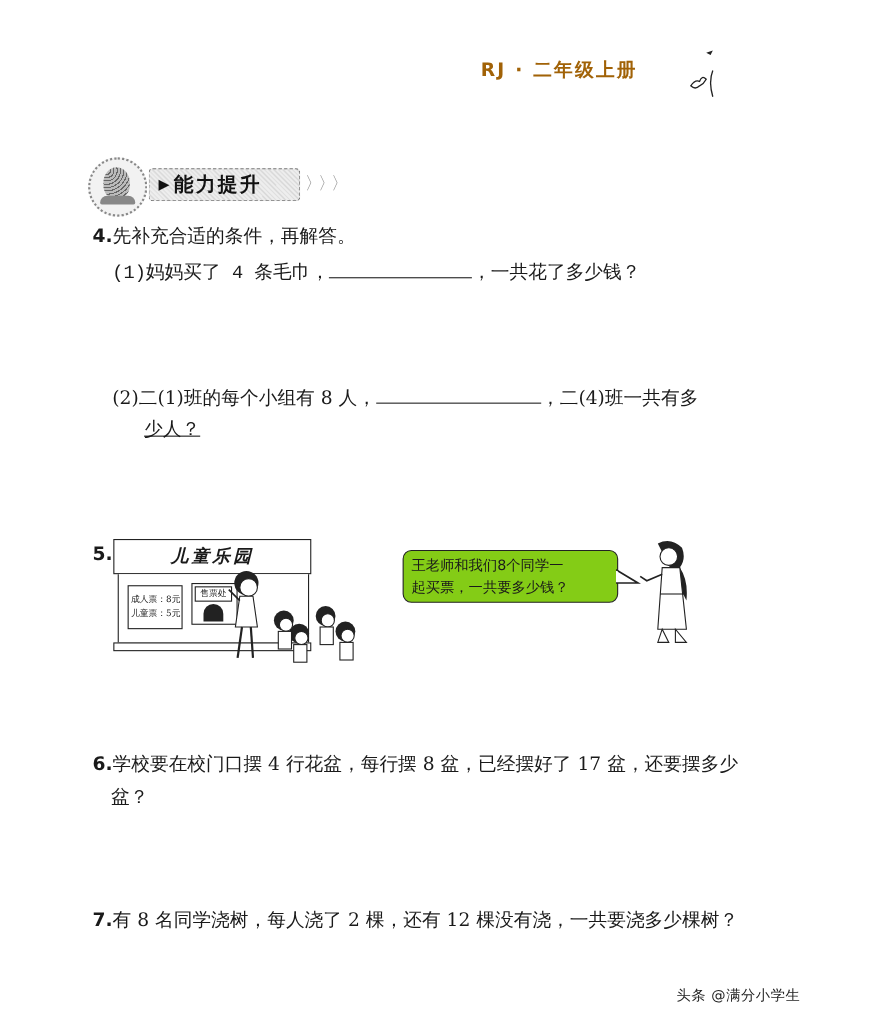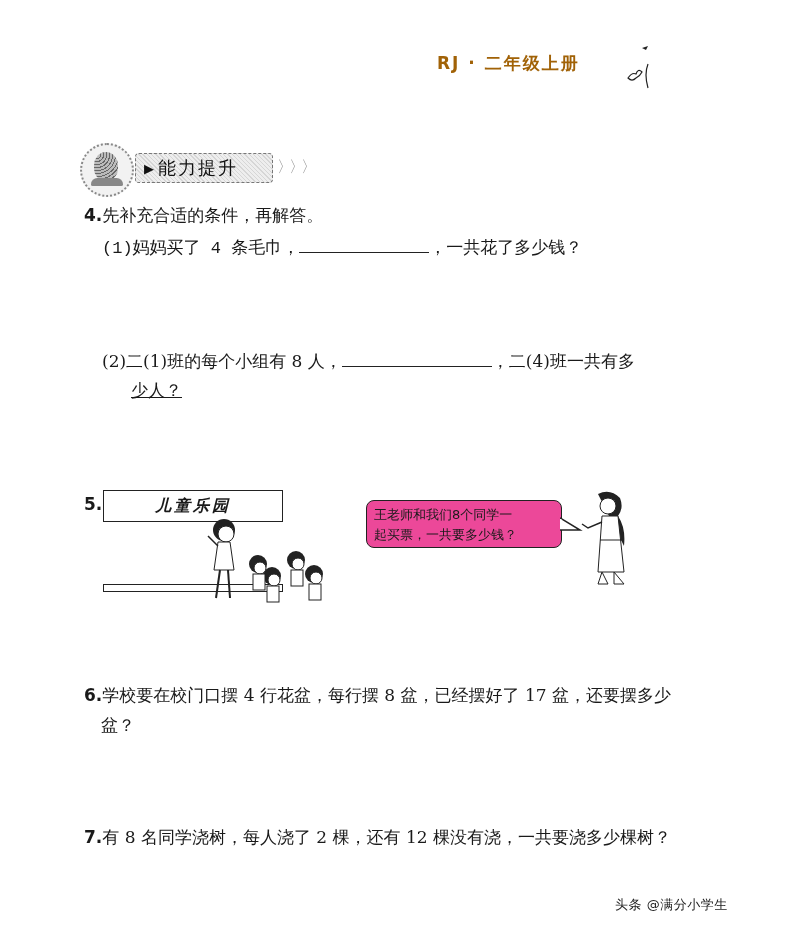--- a/index.html
+++ b/index.html
@@ -30,21 +30,21 @@
     }
     .badge-bar {
       position: absolute; left: 55px; top: 10px; width: 138px; height: 30px;
       border: 1.5px dashed #777; border-radius: 4px;
       background: repeating-linear-gradient(45deg, #d6d6d6 0 1px, #eeeeee 1px 3px);
       display: flex; align-items: center; padding-left: 8px; box-sizing: border-box;
     }
     .badge-triangle { font-size: 13px; color: #111; margin-right: 4px; }
     .badge-title {
       font-family: "DejaVu Sans", "Liberation Sans", sans-serif;
-      font-weight: normal; font-size: 18px; letter-spacing: 2px; color: #111;
+      font-weight: bold; font-size: 18px; letter-spacing: 2px; color: #111;
     }
     .badge-chevrons {
       position: absolute; left: 197px; top: 14px; font-size: 16px; color: #999; letter-spacing: -4px;
       font-family: "DejaVu Sans", sans-serif;
     }
 
     .q-line { font-size: 17px; line-height: 24px; white-space: nowrap; }
     .q-num { font-family: "DejaVu Sans", "Liberation Sans", sans-serif; font-weight: bold; font-size: 17px; }
     .blank {
       display: inline-block; border-bottom: 1px solid #222; height: 18px; vertical-align: baseline;
@@ -71,21 +71,21 @@
       position: absolute; left: 2px; top: 2px; width: 32px; height: 12px; border: 1px solid #222;
       font-size: 8px; line-height: 12px; text-align: center; white-space: nowrap;
     }
     .ticket-person { position: absolute; left: 10px; top: 18px; width: 18px; height: 16px; border-radius: 9px 9px 0 0; background: #222; }
 
     .kids { left: 200px; top: 512px; width: 140px; height: 100px; }
 
     .bubble {
       left: 366px; top: 500px; width: 196px; height: 48px; border: 1.5px solid #222; border-radius: 8px;
       font-family: "DejaVu Sans", "Liberation Sans", sans-serif;
-      font-size: 13px; line-height: 20px; padding: 4px 7px; box-sizing: border-box; background: #ec4899;
+      font-size: 13px; line-height: 20px; padding: 4px 7px; box-sizing: border-box; background: #84cc16;
     }
     .bubble-tail { left: 560px; top: 516px; width: 24px; height: 20px; }
     .teacher { left: 580px; top: 490px; width: 60px; height: 100px; }
 
     .watermark {
       left: 615px; top: 896px; font-family: "DejaVu Sans", "Liberation Sans", sans-serif;
       font-size: 13px; color: #222; letter-spacing: 0.5px;
     }
   </style>
 </head>
@@ -120,20 +120,30 @@
   <span>(2)</span><span>二(1)班的每个小组有 8 人，</span><span class="blank" style="width:150px;"></span><span>，二(4)班一共有多</span>
 </div>
 <div class="abs q-line" style="left:131px; top:378px;text-decoration:underline;">少人？</div>
 
 <div class="abs q-line" style="left:84px; top:492px;">
   <span class="q-num">5.</span>
 </div>
 <div class="abs illus-store">
   <div class="store-roof">
     <span class="store-name">儿童乐园</span>
+  </div>
+  <div class="store-body">
+    <div class="price-board">
+      <div>成人票：8元</div>
+      <div>儿童票：5元</div>
+    </div>
+    <div class="ticket-window">
+      <div class="ticket-sign">售票处</div>
+      <div class="ticket-person"></div>
+    </div>
   </div>
   <div class="store-base"></div>
 </div>
 <svg class="abs kids" viewBox="0 0 140 100">
 
   <circle cx="24" cy="18" r="11" fill="#222"></circle>
   <circle cx="26" cy="22" r="8" fill="#fff" stroke="#222"></circle>
   <path d="M18 30 L30 30 L34 58 L14 58 Z" fill="#fff" stroke="#222"></path>
   <line x1="20" y1="58" x2="16" y2="86" stroke="#222" stroke-width="2"></line>
   <line x1="28" y1="58" x2="30" y2="86" stroke="#222" stroke-width="2"></line>

